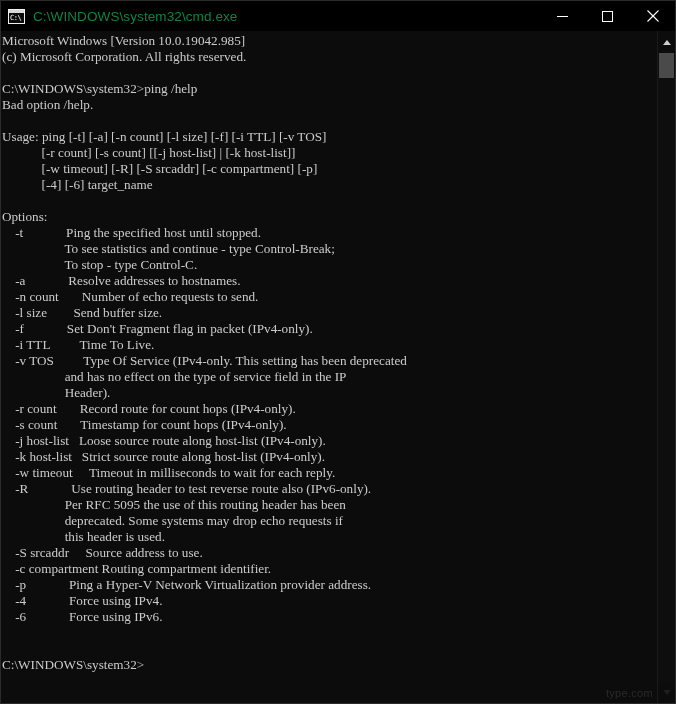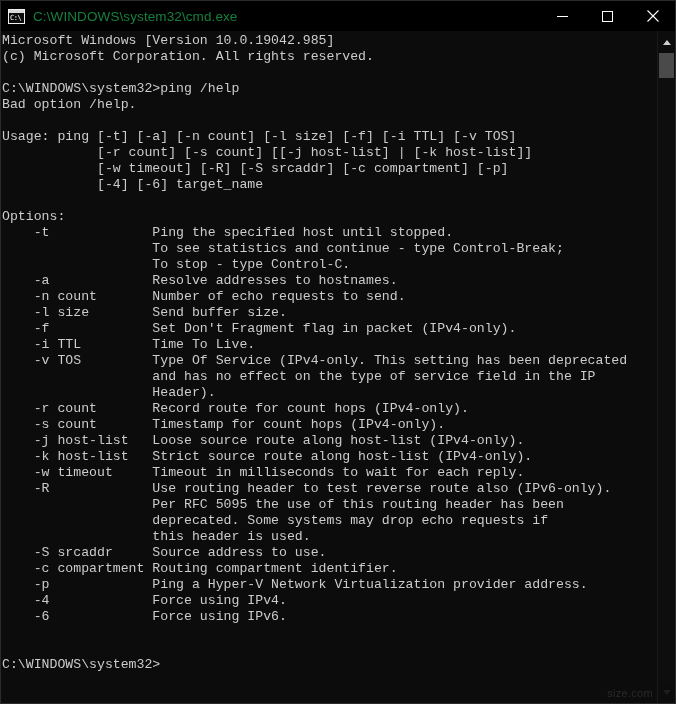--- a/index.html
+++ b/index.html
@@ -100,21 +100,21 @@
   #screen {
     flex: 1;
     position: relative;
     overflow: hidden;
     padding-left: 1px;
   }
   #term {
     margin: 0;
     padding: 0;
     color: #cccccc;
-    font-family: Liberation Mono, monospace;
+    font-family: Liberation Serif, serif;
     font-size: 13.2px;
     line-height: 16px;
     white-space: pre;
     position: absolute;
     top: 2px;
     left: 1px;
     letter-spacing: 0px;
   }
   #cursor {
     position: absolute;
@@ -247,21 +247,21 @@
                    this header is used.
     -S srcaddr     Source address to use.
     -c compartment Routing compartment identifier.
     -p             Ping a Hyper-V Network Virtualization provider address.
     -4             Force using IPv4.
     -6             Force using IPv6.
 
 
 C:\WINDOWS\system32&gt;</pre>
       <div id="cursor"></div>
-      <div id="watermark">size.com</div>
+      <div id="watermark">type.com</div>
     </div>
 
     <div id="scrollbar">
       <div class="sb-btn">
         <div class="sb-arrow-up"></div>
       </div>
       <div id="sb-track">
         <div id="sb-thumb" style="height: 25.12px; top: 0px;"></div>
       </div>
       <div class="sb-btn">

